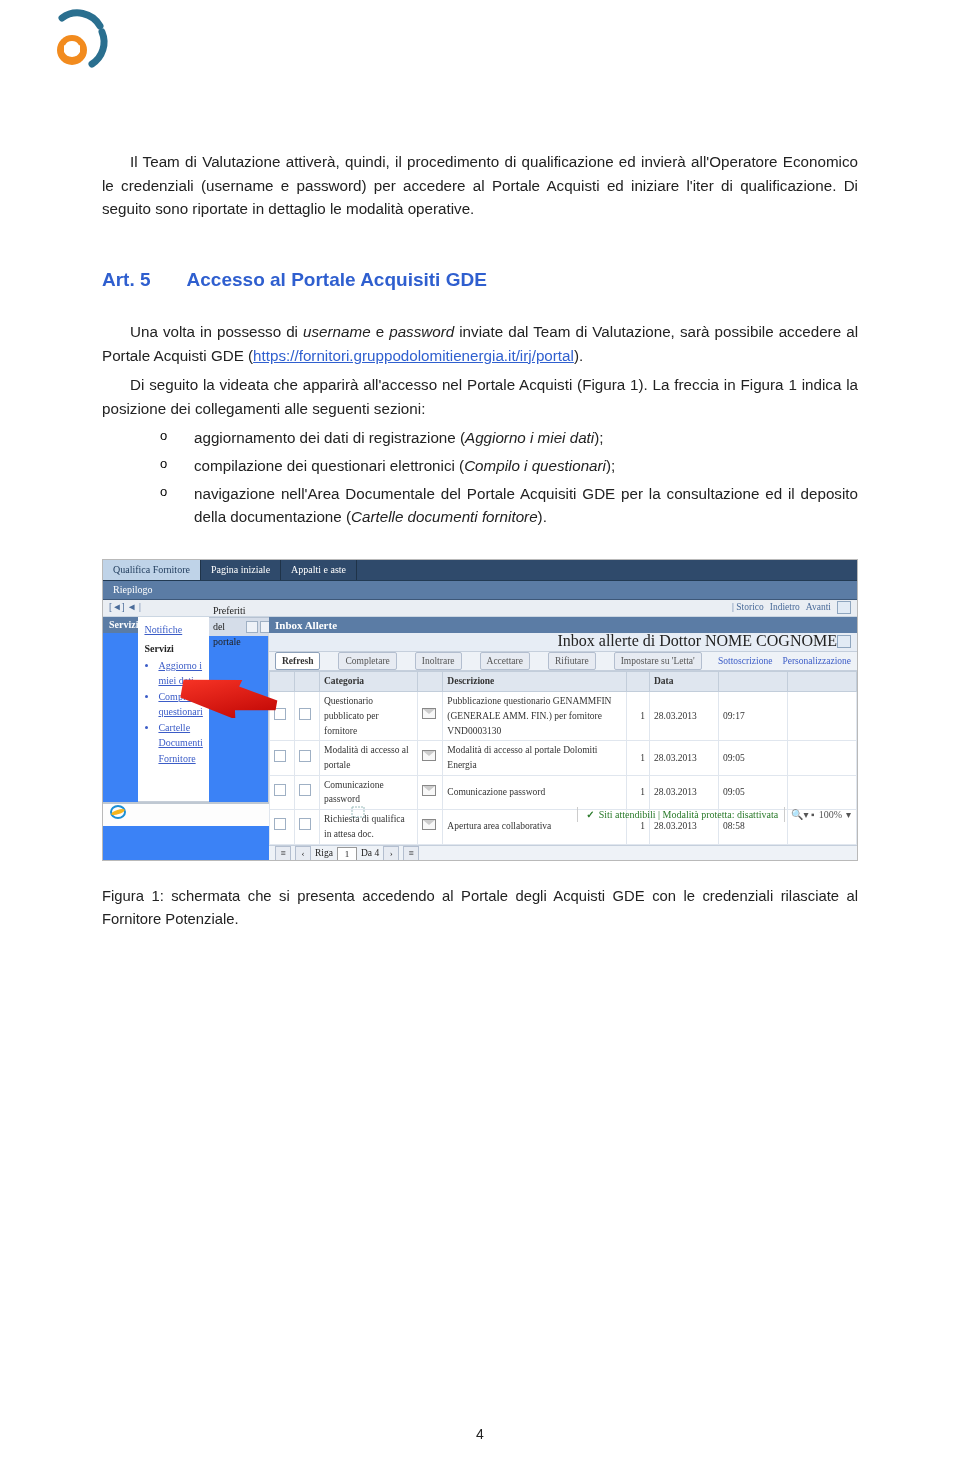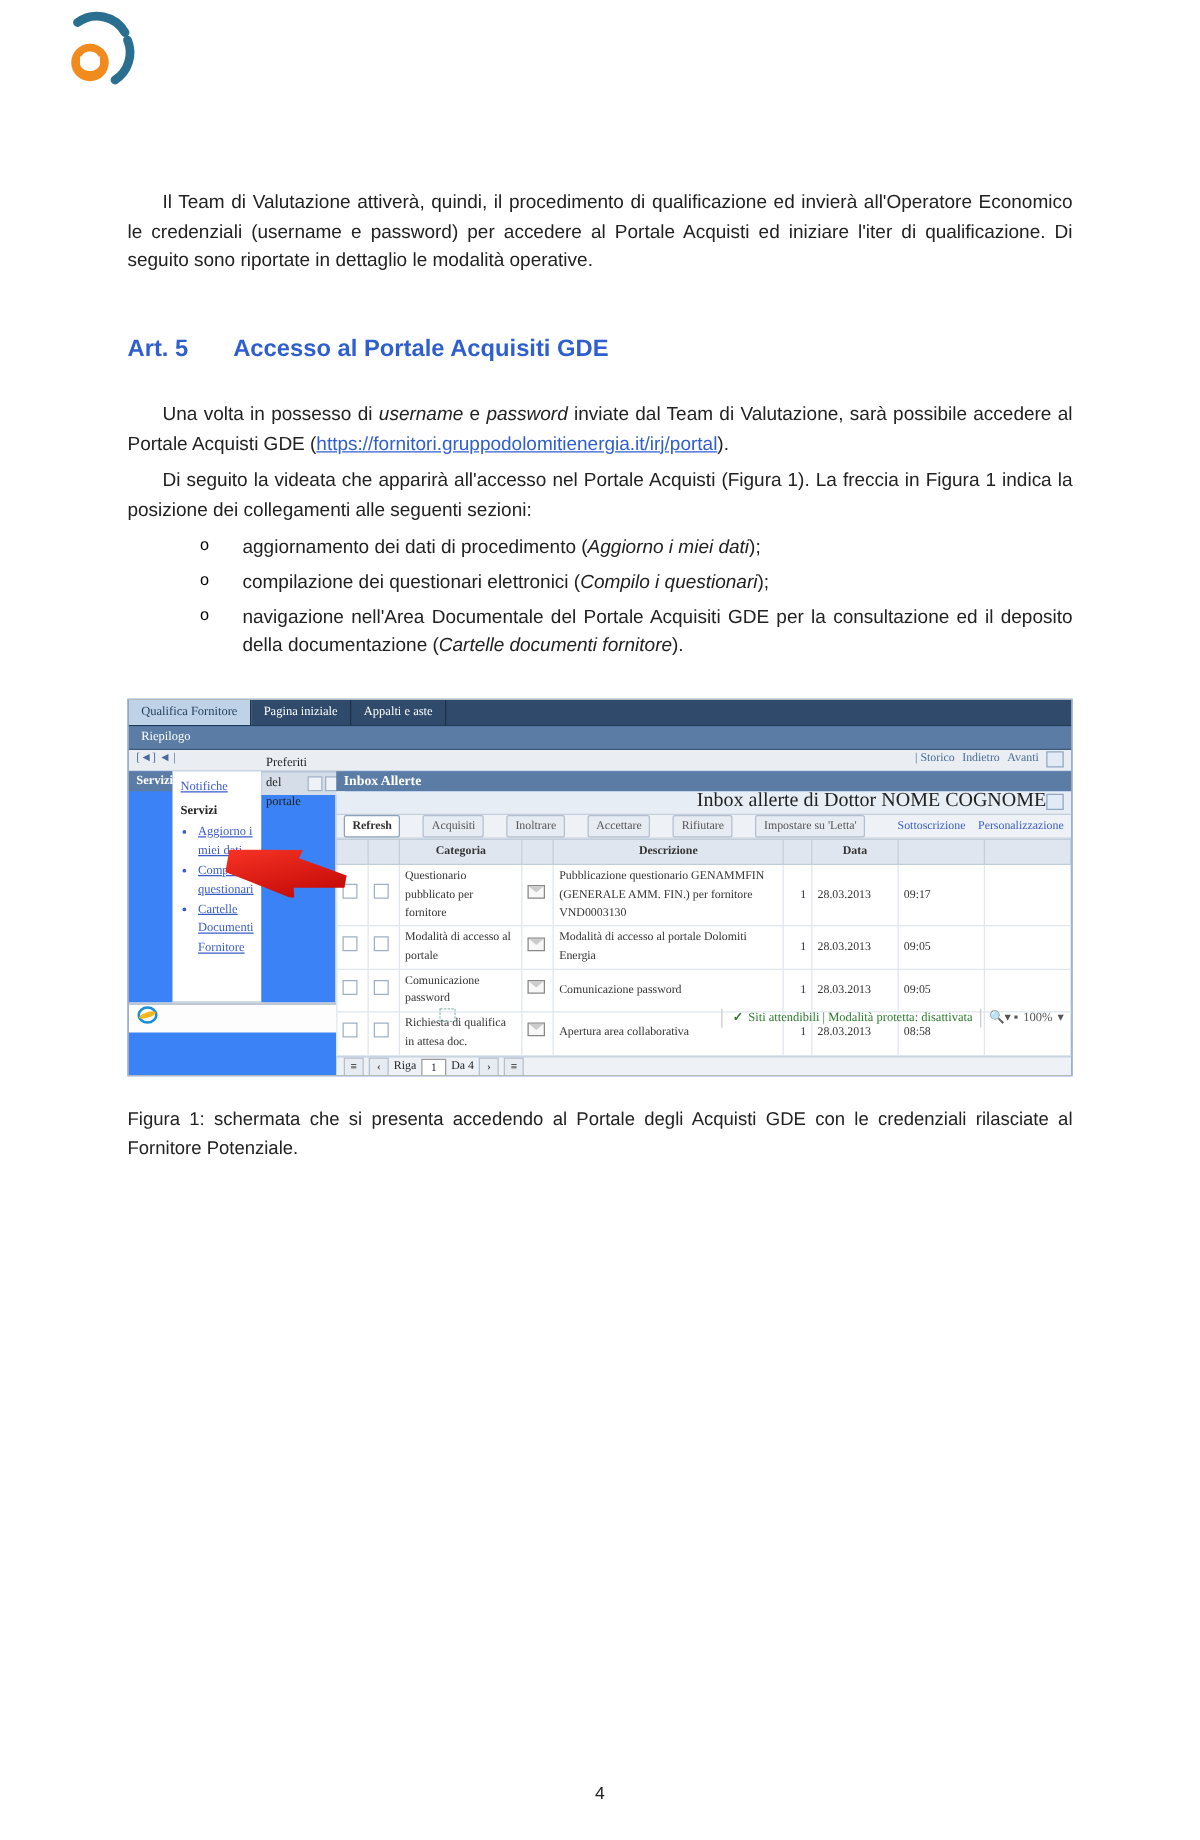--- a/index.html
+++ b/index.html
@@ -36,21 +36,21 @@
   .small-ic span{width:10px;height:10px;background:#eef2f8;border:1px solid #9fb0c4}
   .right{flex:1;display:flex;flex-direction:column}
   .inboxhead{background:#5b7ca5;color:#fff;font-size:11px;font-weight:700;height:16px;line-height:16px;padding-left:6px}
   .subhead{background:#e7edf5;font-size:16px;height:18px;display:flex;align-items:center;padding:0 6px;border-bottom:1px solid #c5cfdc;justify-content:flex-end}
   .btnrow{background:#eef2f7;height:20px;display:flex;align-items:center;gap:2px;padding:0 6px;border-bottom:1px solid #c5cfdc;font-size:9.5px;justify-content:space-between}
   .btns{display:flex;gap:18px}
   .btn{background:#e7ebf2;border:1px solid #b3becf;border-radius:2px;padding:1px 6px;color:#555}
   .btn.active{background:#fff;border-color:#8da1ba;color:#333;font-weight:700}
   .rlinks{display:flex;gap:10px;color:#3b5cc7}
   .grid{width:100%;border-collapse:collapse;font-size:9.5px;background:#fff}
-  .grid th{background:#dfe6ef;color:#333;text-align:center;border:1px solid #c2cdda;padding:2px 4px}
+  .grid th{background:#dfe6ef;color:#333;text-align:left;border:1px solid #c2cdda;padding:2px 4px}
   .grid td{border:1px solid #e0e6ee;padding:2px 4px;color:#333}
   .cb{width:10px;height:10px;border:1px solid #9fb0c4;background:#fff;display:inline-block}
   .env{display:inline-block;width:12px;height:9px;border:1px solid #888;background:#f8f8f8;position:relative}
   .env:after{content:"";position:absolute;left:0;right:0;top:0;height:0;border-left:6px solid transparent;border-right:6px solid transparent;border-top:5px solid #ccc}
   .pager{background:#eef2f7;height:18px;border-top:1px solid #c5cfdc;font-size:9.5px;display:flex;align-items:center;padding-left:6px;gap:4px}
   .pgbtn{width:14px;height:14px;border:1px solid #b3becf;background:#e7ebf2;display:inline-block;text-align:center;line-height:12px;font-size:9px}
   .pgin{width:18px;height:12px;border:1px solid #999;background:#fff;text-align:center;font-size:9px}
   .statusbar{height:22px;border-top:2px solid #bfc8d2;display:flex;align-items:center;font-size:10px;padding:0 6px;justify-content:space-between;background:#fdfdfd}
   .statusleft{width:30px;color:#08b}
   .statuscenter{flex:1;text-align:center;color:#5a7089}
@@ -88,21 +88,21 @@
     </div>
   </div>
 
   <p class="p-ind">
     <span>Una volta in possesso di </span><span class="italic">username</span><span> e </span><span class="italic">password</span><span> inviate dal Team di Valutazione, sarà possibile accedere al Portale Acquisti GDE (</span><a class="link">https://fornitori.gruppodolomitienergia.it/irj/portal</a><span>).</span>
   </p>
 
   <p class="p-ind">Di seguito la videata che apparirà all'accesso nel Portale Acquisti (Figura 1). La freccia in Figura 1 indica la posizione dei collegamenti alle seguenti sezioni:</p>
 
   <ul class="items" id="blist">
-        <li><span>aggiornamento dei dati di procedimento (</span><span class="italic">Aggiorno i miei dati</span><span>);</span></li>
+        <li><span>aggiornamento dei dati di registrazione (</span><span class="italic">Aggiorno i miei dati</span><span>);</span></li>
         <li><span>compilazione dei questionari elettronici (</span><span class="italic">Compilo i questionari</span><span>);</span></li>
         <li><span>navigazione nell'Area Documentale del Portale Acquisiti GDE per la consultazione ed il deposito della documentazione (</span><span class="italic">Cartelle documenti fornitore</span><span>).</span></li>
       </ul>
 
   <div class="shot">
     <div class="tabs" id="tabs">
           <div class="tab light">Qualifica Fornitore</div>
           <div class="tab">Pagina iniziale</div>
           <div class="tab">Appalti e aste</div>
         </div>
@@ -138,21 +138,21 @@
       </div>
       <div class="right">
         <div class="inboxhead">Inbox Allerte</div>
         <div class="subhead">
           <span>Inbox allerte di Dottor NOME COGNOME</span>
           <span class="minimize"></span>
         </div>
         <div class="btnrow">
           <span class="btns" id="btns">
                 <span class="btn active">Refresh</span>
-                <span class="btn">Acquisiti</span>
+                <span class="btn">Completare</span>
                 <span class="btn">Inoltrare</span>
                 <span class="btn">Accettare</span>
                 <span class="btn">Rifiutare</span>
                 <span class="btn">Impostare su 'Letta'</span>
               </span>
           <span class="rlinks" id="rlinks">
                 <span>Sottoscrizione</span>
                 <span>Personalizzazione</span>
               </span>
         </div>

